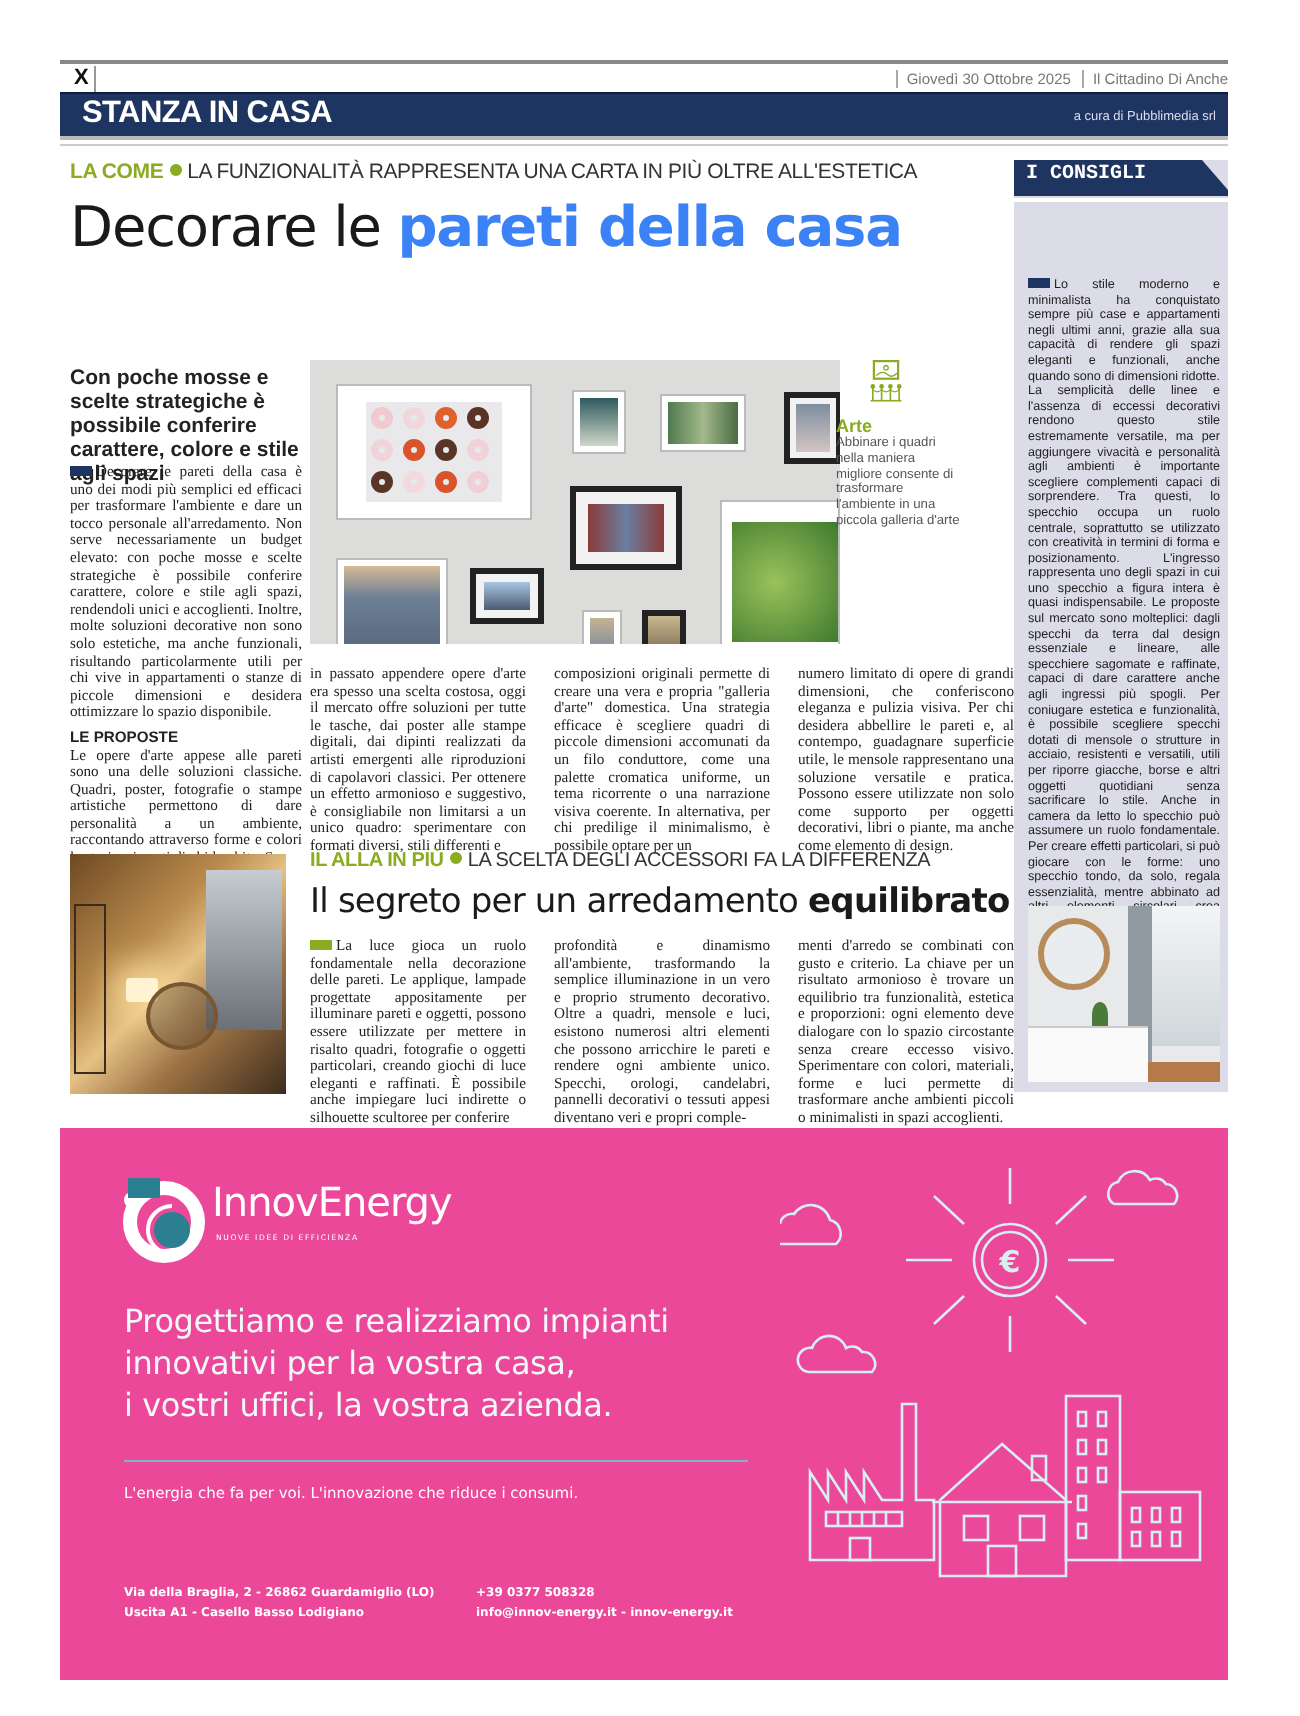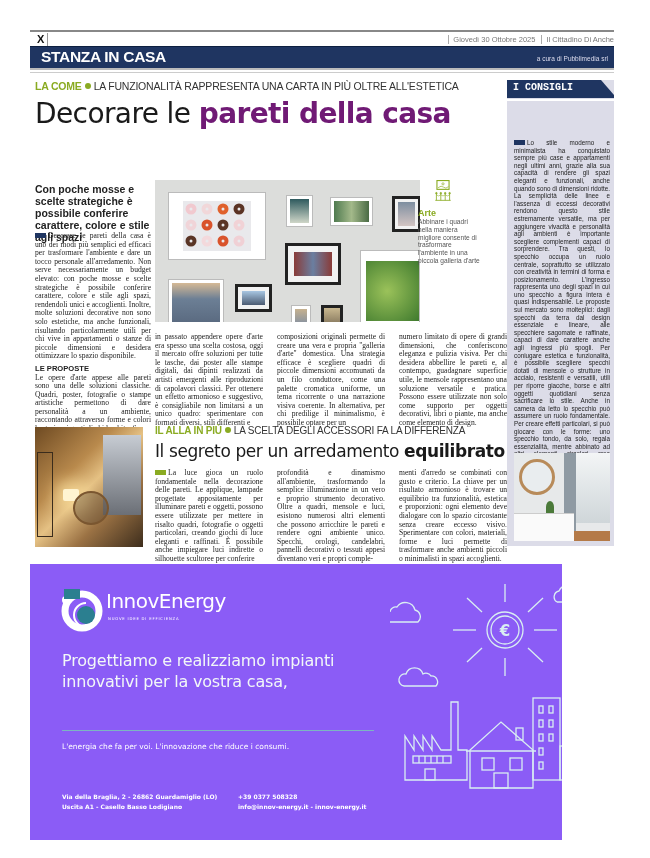--- a/index.html
+++ b/index.html
@@ -19,21 +19,21 @@
 #section-credit{position:absolute;right:6px;top:8px;font-family:"Liberation Sans",sans-serif;color:#dde;font-size:6.5px}
 #bar2{left:30px;top:68px;width:584px;height:5px;border-top:2px solid #bbb;border-bottom:1px solid #ccc}
 
 
 #kicker{left:35px;top:80px;font-family:"Liberation Sans",sans-serif;font-size:10.5px;color:#333;white-space:nowrap;letter-spacing:-0.2px}
 .kick-lead{color:#8aab22;font-weight:bold}
 .dot{display:inline-block;width:6px;height:6px;border-radius:50%;background:#8aab22;margin:0 3px 1px 3px}
 
 
 #headline{left:35px;top:97px;font-family:"DejaVu Sans",sans-serif;font-size:28px;line-height:34px;color:#1a1a1a;letter-spacing:-0.6px}
-#headline .hl{color:#701a75;font-weight:bold}
+#headline .hl{color:#3b82f6;font-weight:bold}
 
 
 #subhead{left:35px;top:183px;width:118px;font-family:"Liberation Sans",sans-serif;font-weight:bold;font-size:10.5px;line-height:12px;color:#222}
 
 .body{font-family:"Liberation Serif",serif;font-size:7.6px;line-height:8.6px;text-align:justify;color:#222}
 .sq{display:inline-block;width:11px;height:5px;background:#1f3561;margin-right:2px}
 .sqg{display:inline-block;width:11px;height:5px;background:#8aab22;margin-right:2px}
 
 #col1{left:35px;top:232px;width:116px}
 #col1 .lead{margin-bottom:4px}
@@ -65,21 +65,21 @@
 
 
 #sidebar{left:507px;top:80px;width:107px;height:466px;background:#dcdce8}
 #side-tab{position:absolute;left:0;top:0;width:107px;height:18px}
 #side-tab-title{position:absolute;left:6px;top:2px;font-family:Liberation Mono, monospace;font-weight:bold;color:#fff;font-size:10px}
 #side-head{position:absolute;left:7px;top:29px;width:96px;font-family:"Liberation Sans",sans-serif;font-weight:bold;font-size:8px;line-height:9.5px;color:#1a1a1a}
 #side-body{position:absolute;left:7px;top:59px;width:96px;font-family:"Liberation Sans",sans-serif;font-size:6.3px;line-height:7.6px;color:#222;text-align:justify}
 #side-photo{position:absolute;left:7px;top:373px;width:96px;height:88px;background:#e7e9ea;overflow:hidden}
 
 
-#ad{left:30px;top:564px;width:532px;height:276px;background:#8b5cf6;overflow:hidden}
+#ad{left:30px;top:564px;width:584px;height:276px;background:#ec4899;overflow:hidden}
 #logo{position:absolute;left:30px;top:25px}
 #logo-name{position:absolute;left:46px;top:0px;font-family:"DejaVu Sans",sans-serif;color:#fff;font-size:20px;letter-spacing:-0.5px;white-space:nowrap}
 #logo-tag{position:absolute;left:48px;top:27px;font-family:"DejaVu Sans",sans-serif;color:#fff;font-size:3.8px;letter-spacing:0.8px;white-space:nowrap}
 #ad-head{position:absolute;left:32px;top:86px;font-family:"DejaVu Sans",sans-serif;font-size:16px;line-height:21px;color:#f2f7f8;font-weight:normal;letter-spacing:-0.2px}
 #ad-rule{position:absolute;left:32px;top:166px;width:312px;height:1px;background:#7cb5c1}
 #ad-slogan{position:absolute;left:32px;top:178px;font-family:"DejaVu Sans",sans-serif;font-size:7.5px;color:#fff;white-space:nowrap}
 #ad-addr{position:absolute;left:32px;top:228px;font-family:"DejaVu Sans",sans-serif;font-size:6px;line-height:10px;color:#fff;font-weight:bold}
 #ad-contact{position:absolute;left:208px;top:228px;font-family:"DejaVu Sans",sans-serif;font-size:6px;line-height:10px;color:#fff;font-weight:bold}
 #ad-illus{position:absolute;left:360px;top:6px;width:224px;height:265px}
 </style>
@@ -250,20 +250,21 @@
       <path d="M26 14 A12 12 0 1 0 38 26" fill="none" stroke="#fff" stroke-width="2"></path>
       <circle cx="6" cy="11" r="4" fill="#fff"></circle>
       <rect x="4" y="0" width="16" height="10" fill="#2b7f90"></rect>
     </svg>
     <span id="logo-name">InnovEnergy</span>
     <span id="logo-tag">NUOVE IDEE DI EFFICIENZA</span>
   </div>
   <div id="ad-head">
     <div>Progettiamo e realizziamo impianti</div>
     <div>innovativi per la vostra casa,</div>
+    <div>i vostri uffici, la vostra azienda.</div>
   </div>
   <div id="ad-rule"></div>
   <div id="ad-slogan">L'energia che fa per voi. L'innovazione che riduce i consumi.</div>
   <div id="ad-addr">
     <div>Via della Braglia, 2 - 26862 Guardamiglio (LO)</div>
     <div>Uscita A1 - Casello Basso Lodigiano</div>
   </div>
   <div id="ad-contact">
     <div>+39 0377 508328</div>
     <div>info@innov-energy.it - innov-energy.it</div>

